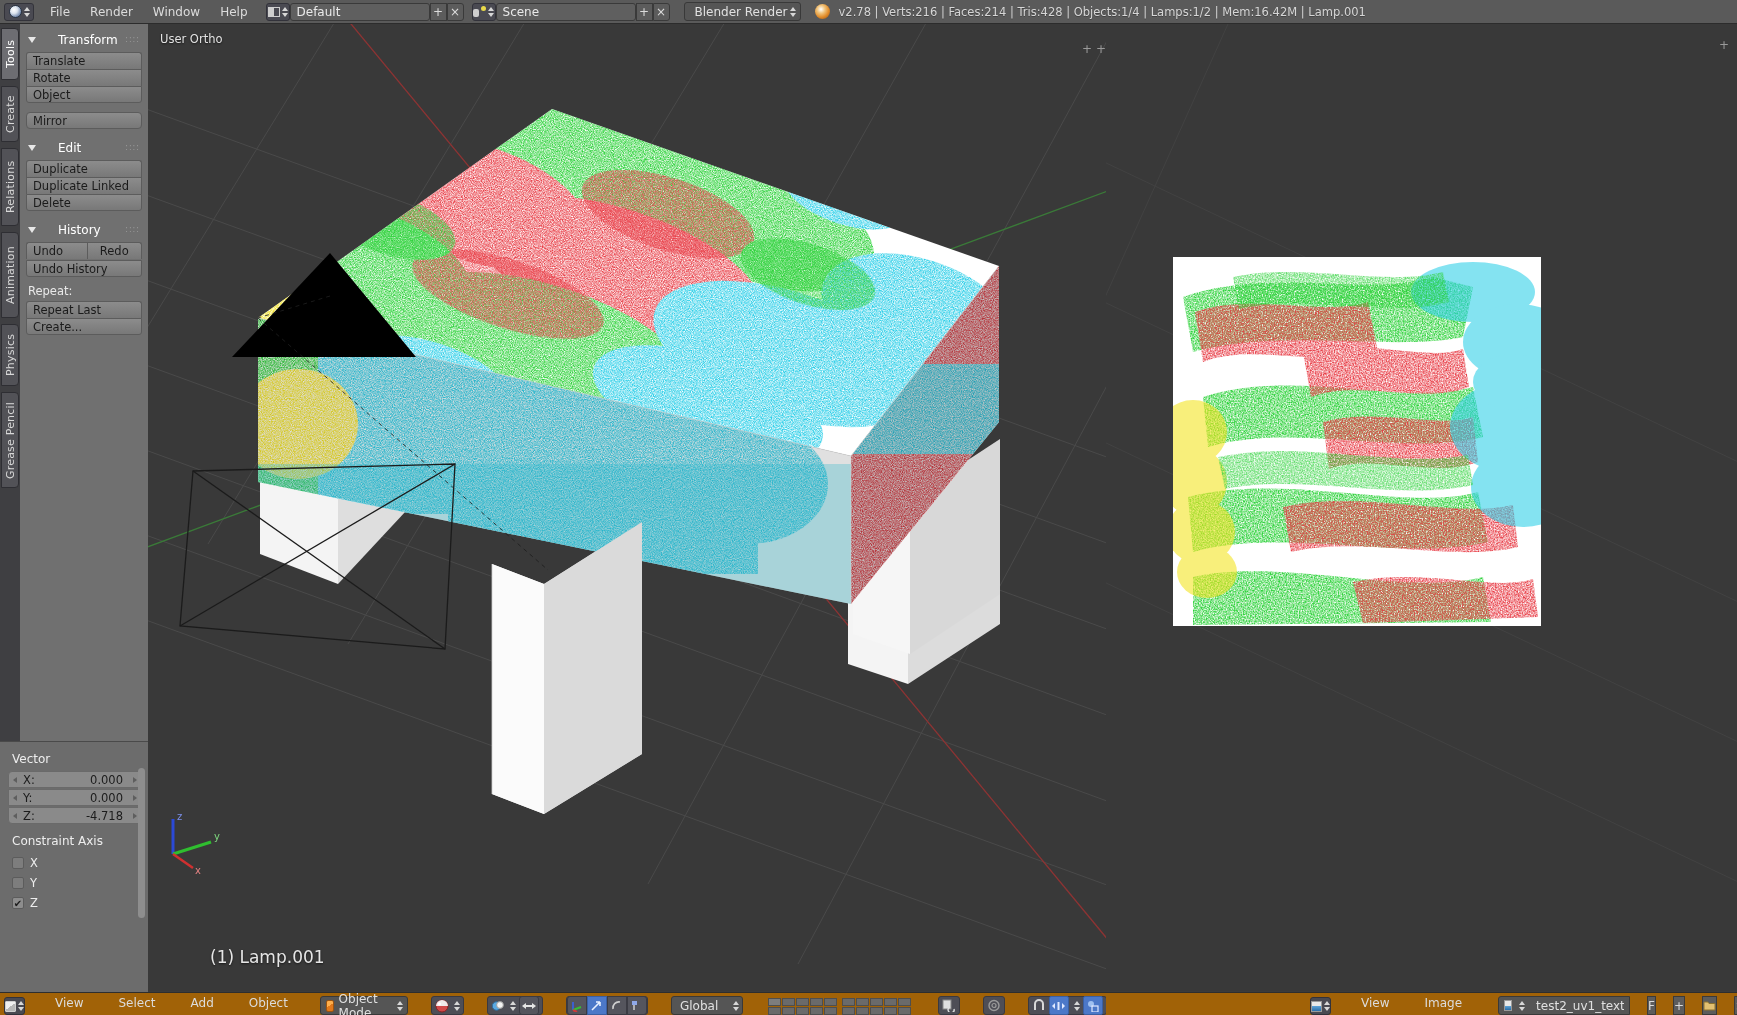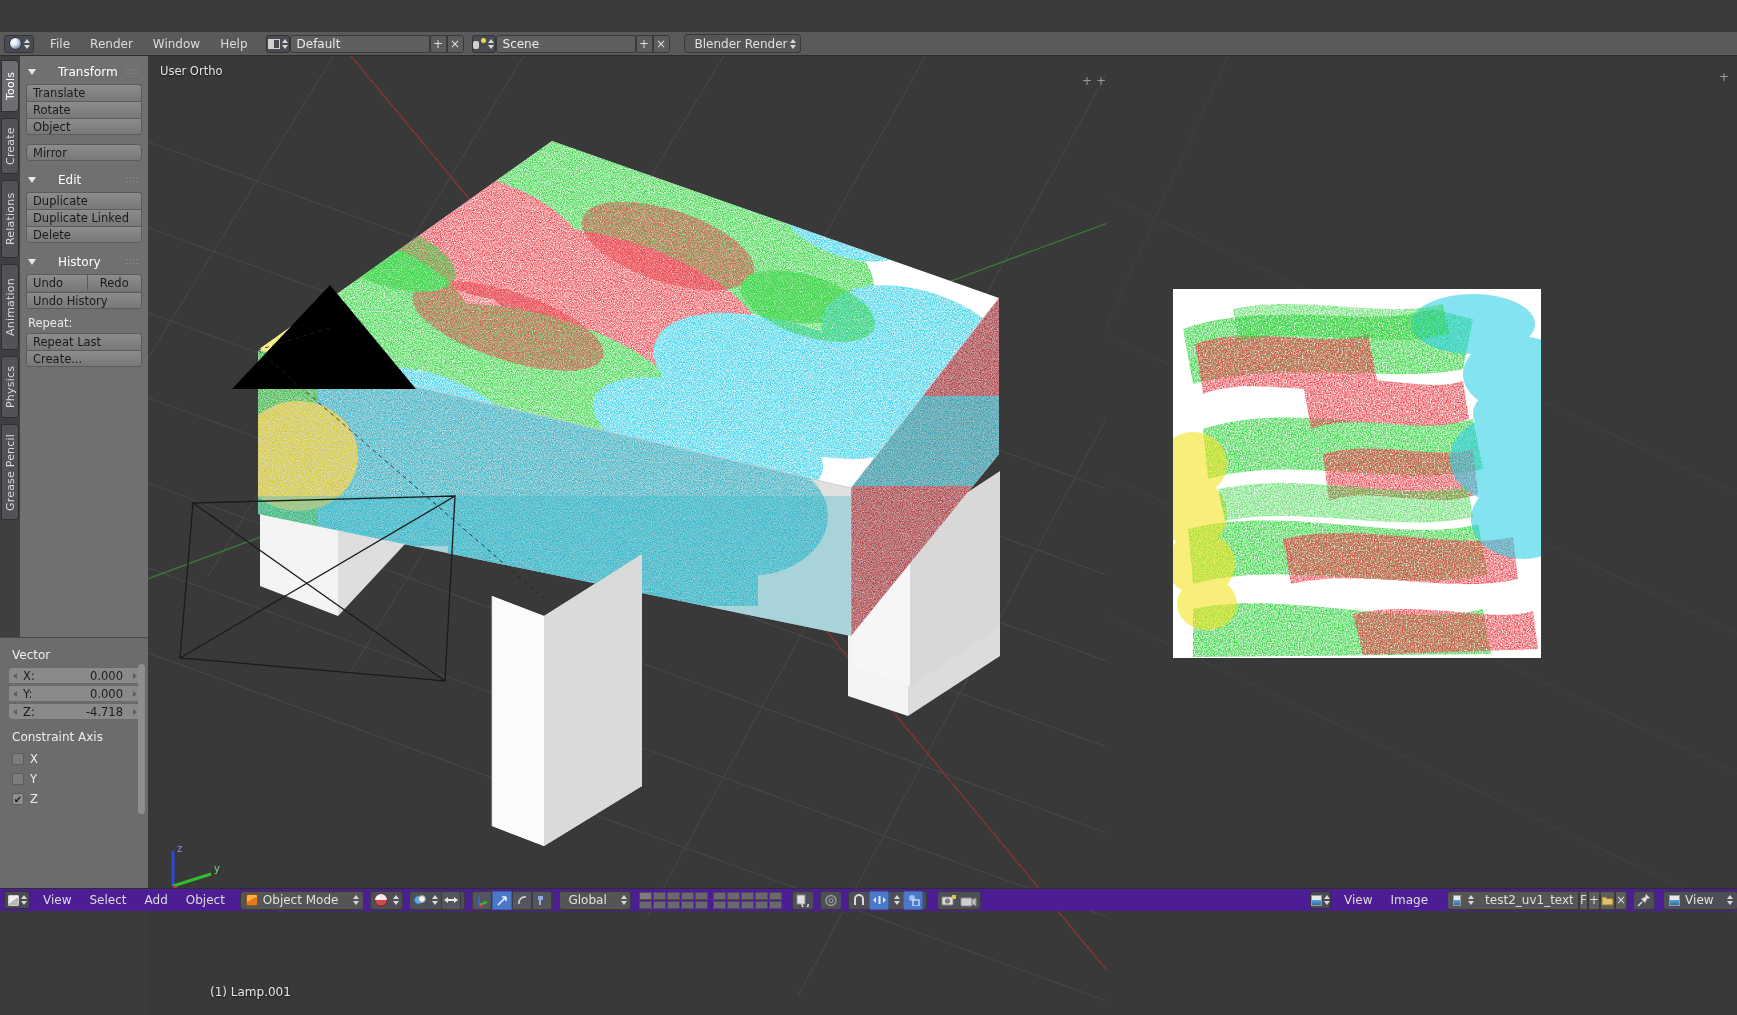--- a/index.html
+++ b/index.html
@@ -5,21 +5,21 @@
   * { box-sizing: border-box; margin: 0; padding: 0; }
   html, body {
     width: 1737px; height: 1015px;
     background: #3b3b3b;
     font-family: "DejaVu Sans", "Liberation Sans", sans-serif;
     font-size: 11px;
     color: #e0e0e0;
     overflow: hidden;
     -webkit-font-smoothing: antialiased;
   }
-  #app { position: relative; width: 1737px; height: 879px; margin-top: 32px; }
+  #app { position: relative; width: 1737px; height: 1015px; }
 
   
   .topbar {
     position: absolute; top: 0; left: 0; width: 1737px; height: 24px;
     background: #5a5a5a;
     border-bottom: 1px solid #2c2c2c;
     display: flex; align-items: center; gap: 0;
     padding-left: 4px;
   }
   .tb-icon-btn {
@@ -178,42 +178,42 @@
   
   .viewport {
     position:absolute; left:148px; top:24px; width:958px; height:967px;
     background:#393939; overflow:hidden;
   }
   .vp-label {
     position:absolute; left:12px; top:8px; font-size:11.5px; color:#e2e2e2;
     text-shadow:0 1px 2px rgba(0,0,0,.6);
   }
   .vp-objname {
-    position:absolute; left:62px; bottom:24px; font-size:12px; color:#e6e6e6;
+    position:absolute; left:62px; bottom:24px; font-size:17px; color:#e6e6e6;
     text-shadow:0 1px 2px rgba(0,0,0,.6);
   }
   .vp-plus {
     position:absolute; color:#9a9a9a; font-size:12px; user-select:none;
   }
 
   
   .uvpanel {
     position:absolute; left:1106px; top:24px; width:631px; height:967px;
     background:#393939; overflow:hidden;
   }
   .uvimage {
     position:absolute; left:67px; top:233px; width:368px; height:369px;
     background:#ffffff; overflow:hidden;
   }
 
   
   .botbar {
     position:absolute; bottom:0; height:23px;
-    background:#4c1d95; border-top:1px solid #2e2e2e;
-    display:flex; align-items:center; gap:0; padding-left:4px;
+    background:#a16207; border-top:1px solid #2e2e2e;
+    display:flex; align-items:flex-end; gap:17px; padding-left:4px;
   }
   .botbar.left { left:0; width:1106px; }
   .botbar.right { left:1106px; width:631px; }
   .hdr-icon {
     width:26px;height:18px;background:#4a4a52;border:1px solid #32323a;
     border-radius:3px;display:flex;align-items:center;justify-content:center;
     margin-right:4px;
   }
   .cube-glyph {
     width:11px;height:11px;background:linear-gradient(145deg,#f0f0f0 0 50%,#b8b8b8 50% 100%);
@@ -330,20 +330,24 @@
     </div>
 
     <div class="engine-field">
       <span>Blender Render</span>
       <span class="updown">
           <i class="up"></i>
           <i class="dn"></i>
         </span>
     </div>
 
+    <div class="stats">
+      <span class="bl-ico-sm"></span>
+      <span>v2.78 | Verts:216 | Faces:214 | Tris:428 | Objects:1/4 | Lamps:1/2 | Mem:16.42M | Lamp.001</span>
+    </div>
   </div>
 
   <div class="tabstrip">
     <div class="vtab active" style="top:4px;height:52px;">Tools</div>
     <div class="vtab" style="top:62px;height:56px;">Create</div>
     <div class="vtab" style="top:124px;height:78px;">Relations</div>
     <div class="vtab" style="top:208px;height:86px;">Animation</div>
     <div class="vtab" style="top:300px;height:62px;">Physics</div>
     <div class="vtab" style="top:368px;height:96px;">Grease Pencil</div>
   </div>

